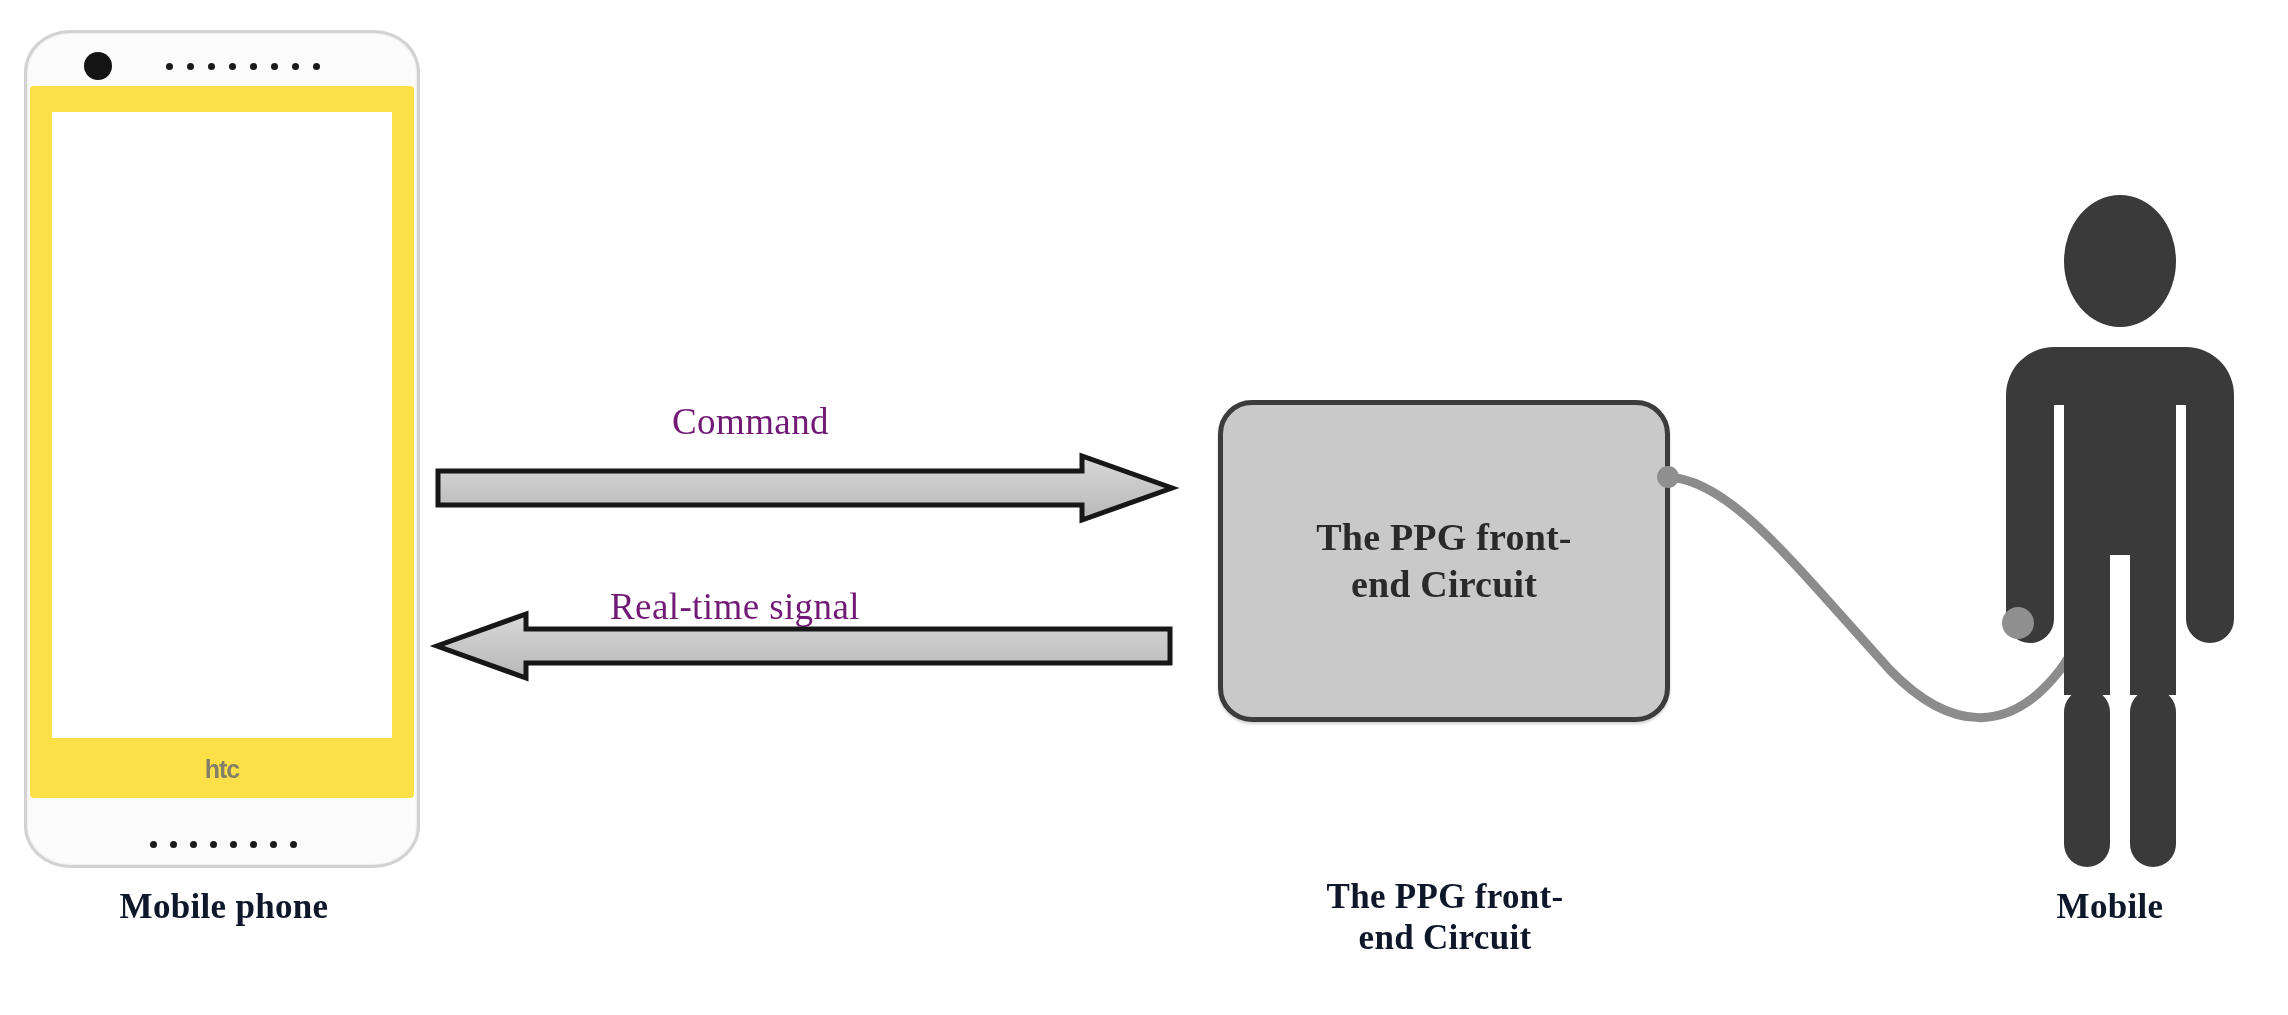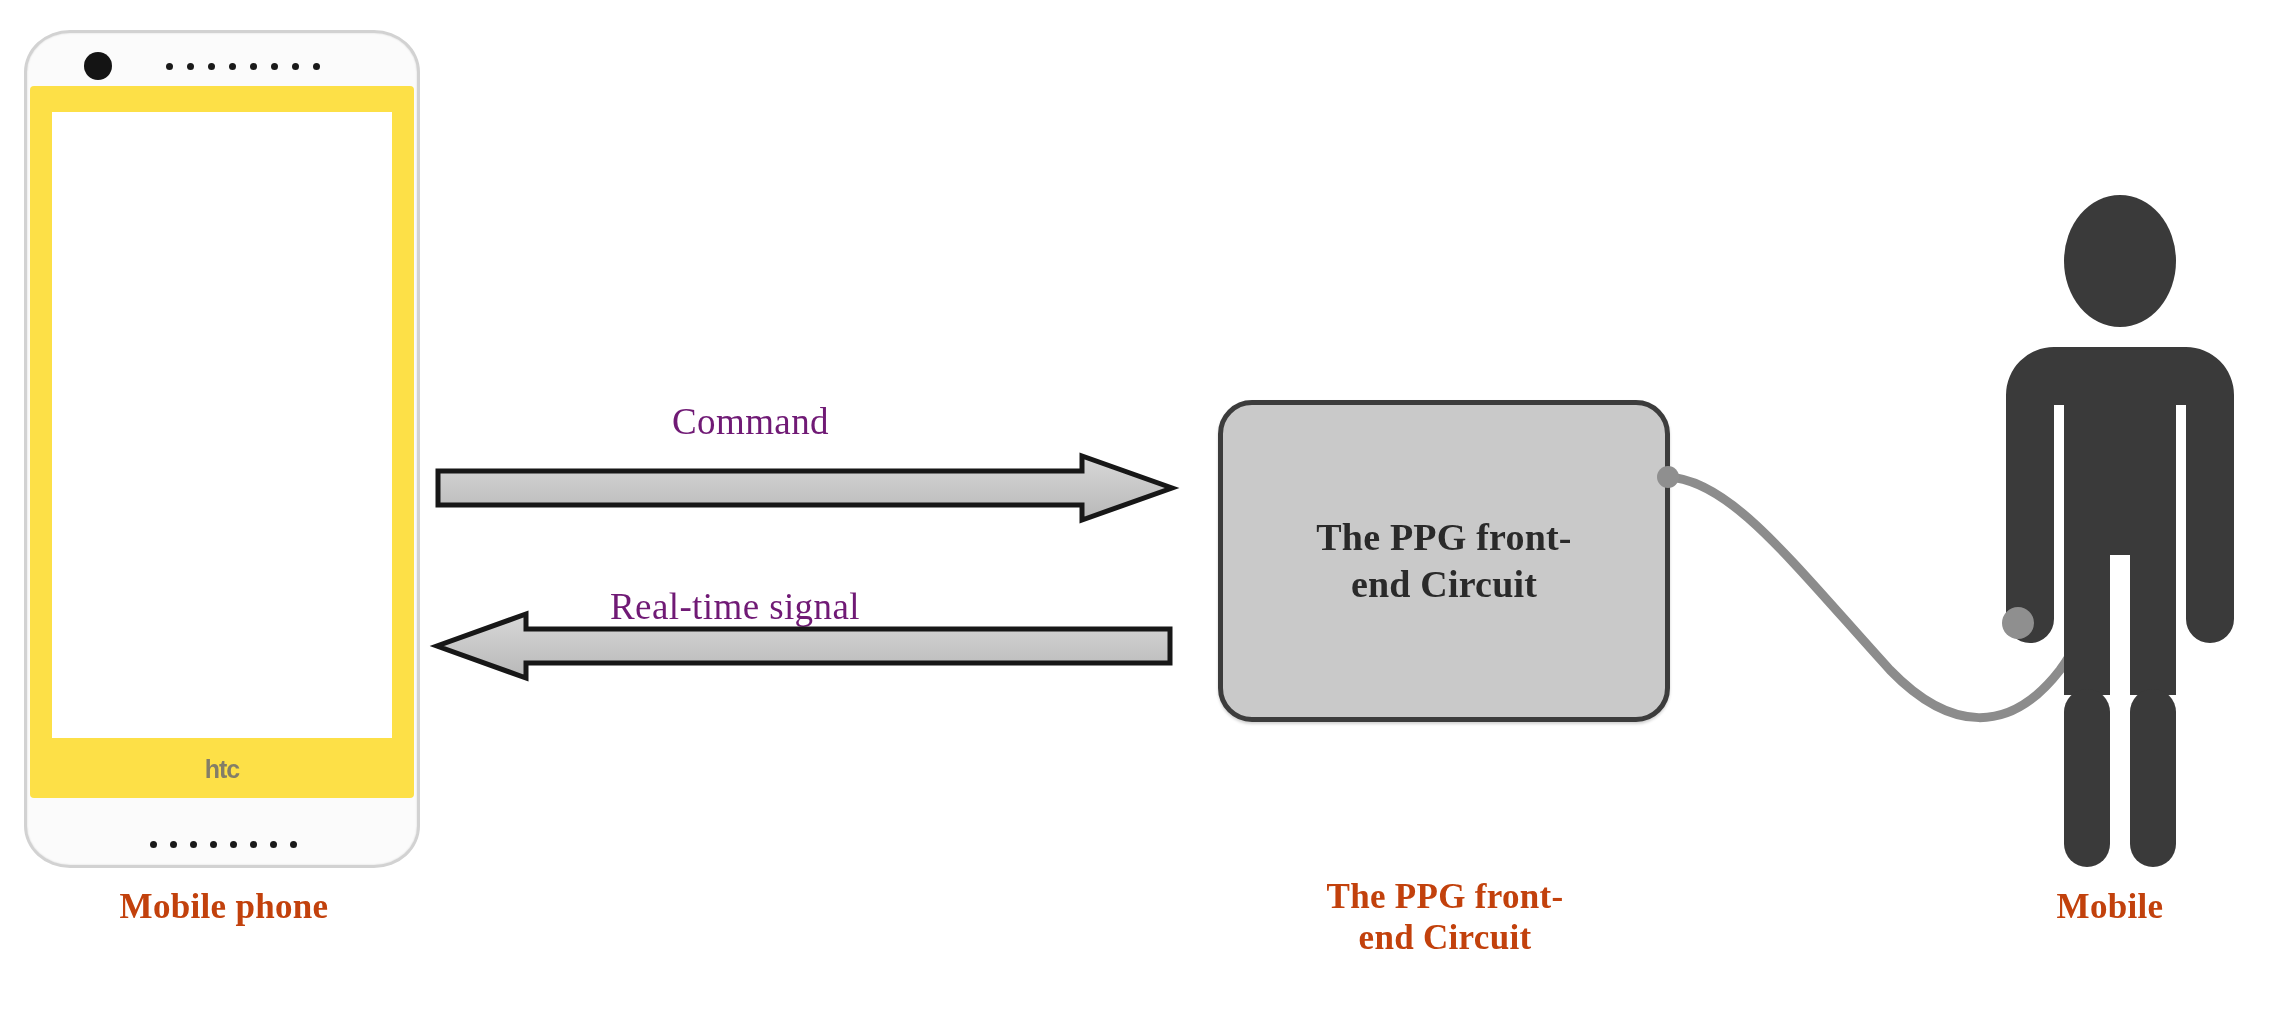--- a/index.html
+++ b/index.html
@@ -94,21 +94,21 @@
     font-weight: 700;
     letter-spacing: -1px;
     text-transform: lowercase;
     opacity: .85;
   }
 
   
   .caption {
     position: absolute;
     text-align: center;
-    color: #c2410c;
+    color: #0f172a;
     font-weight: 700;
     font-size: 35px;
     line-height: 1.18;
     letter-spacing: .3px;
   }
   #cap-phone   { left: 14px;   top: 886px; width: 420px; }
   #cap-uart    { left: 640px;  top: 886px; width: 320px; }
   #cap-ppg     { left: 1180px; top: 876px; width: 530px; }
   #cap-probe   { left: 1960px; top: 886px; width: 300px; }
 

